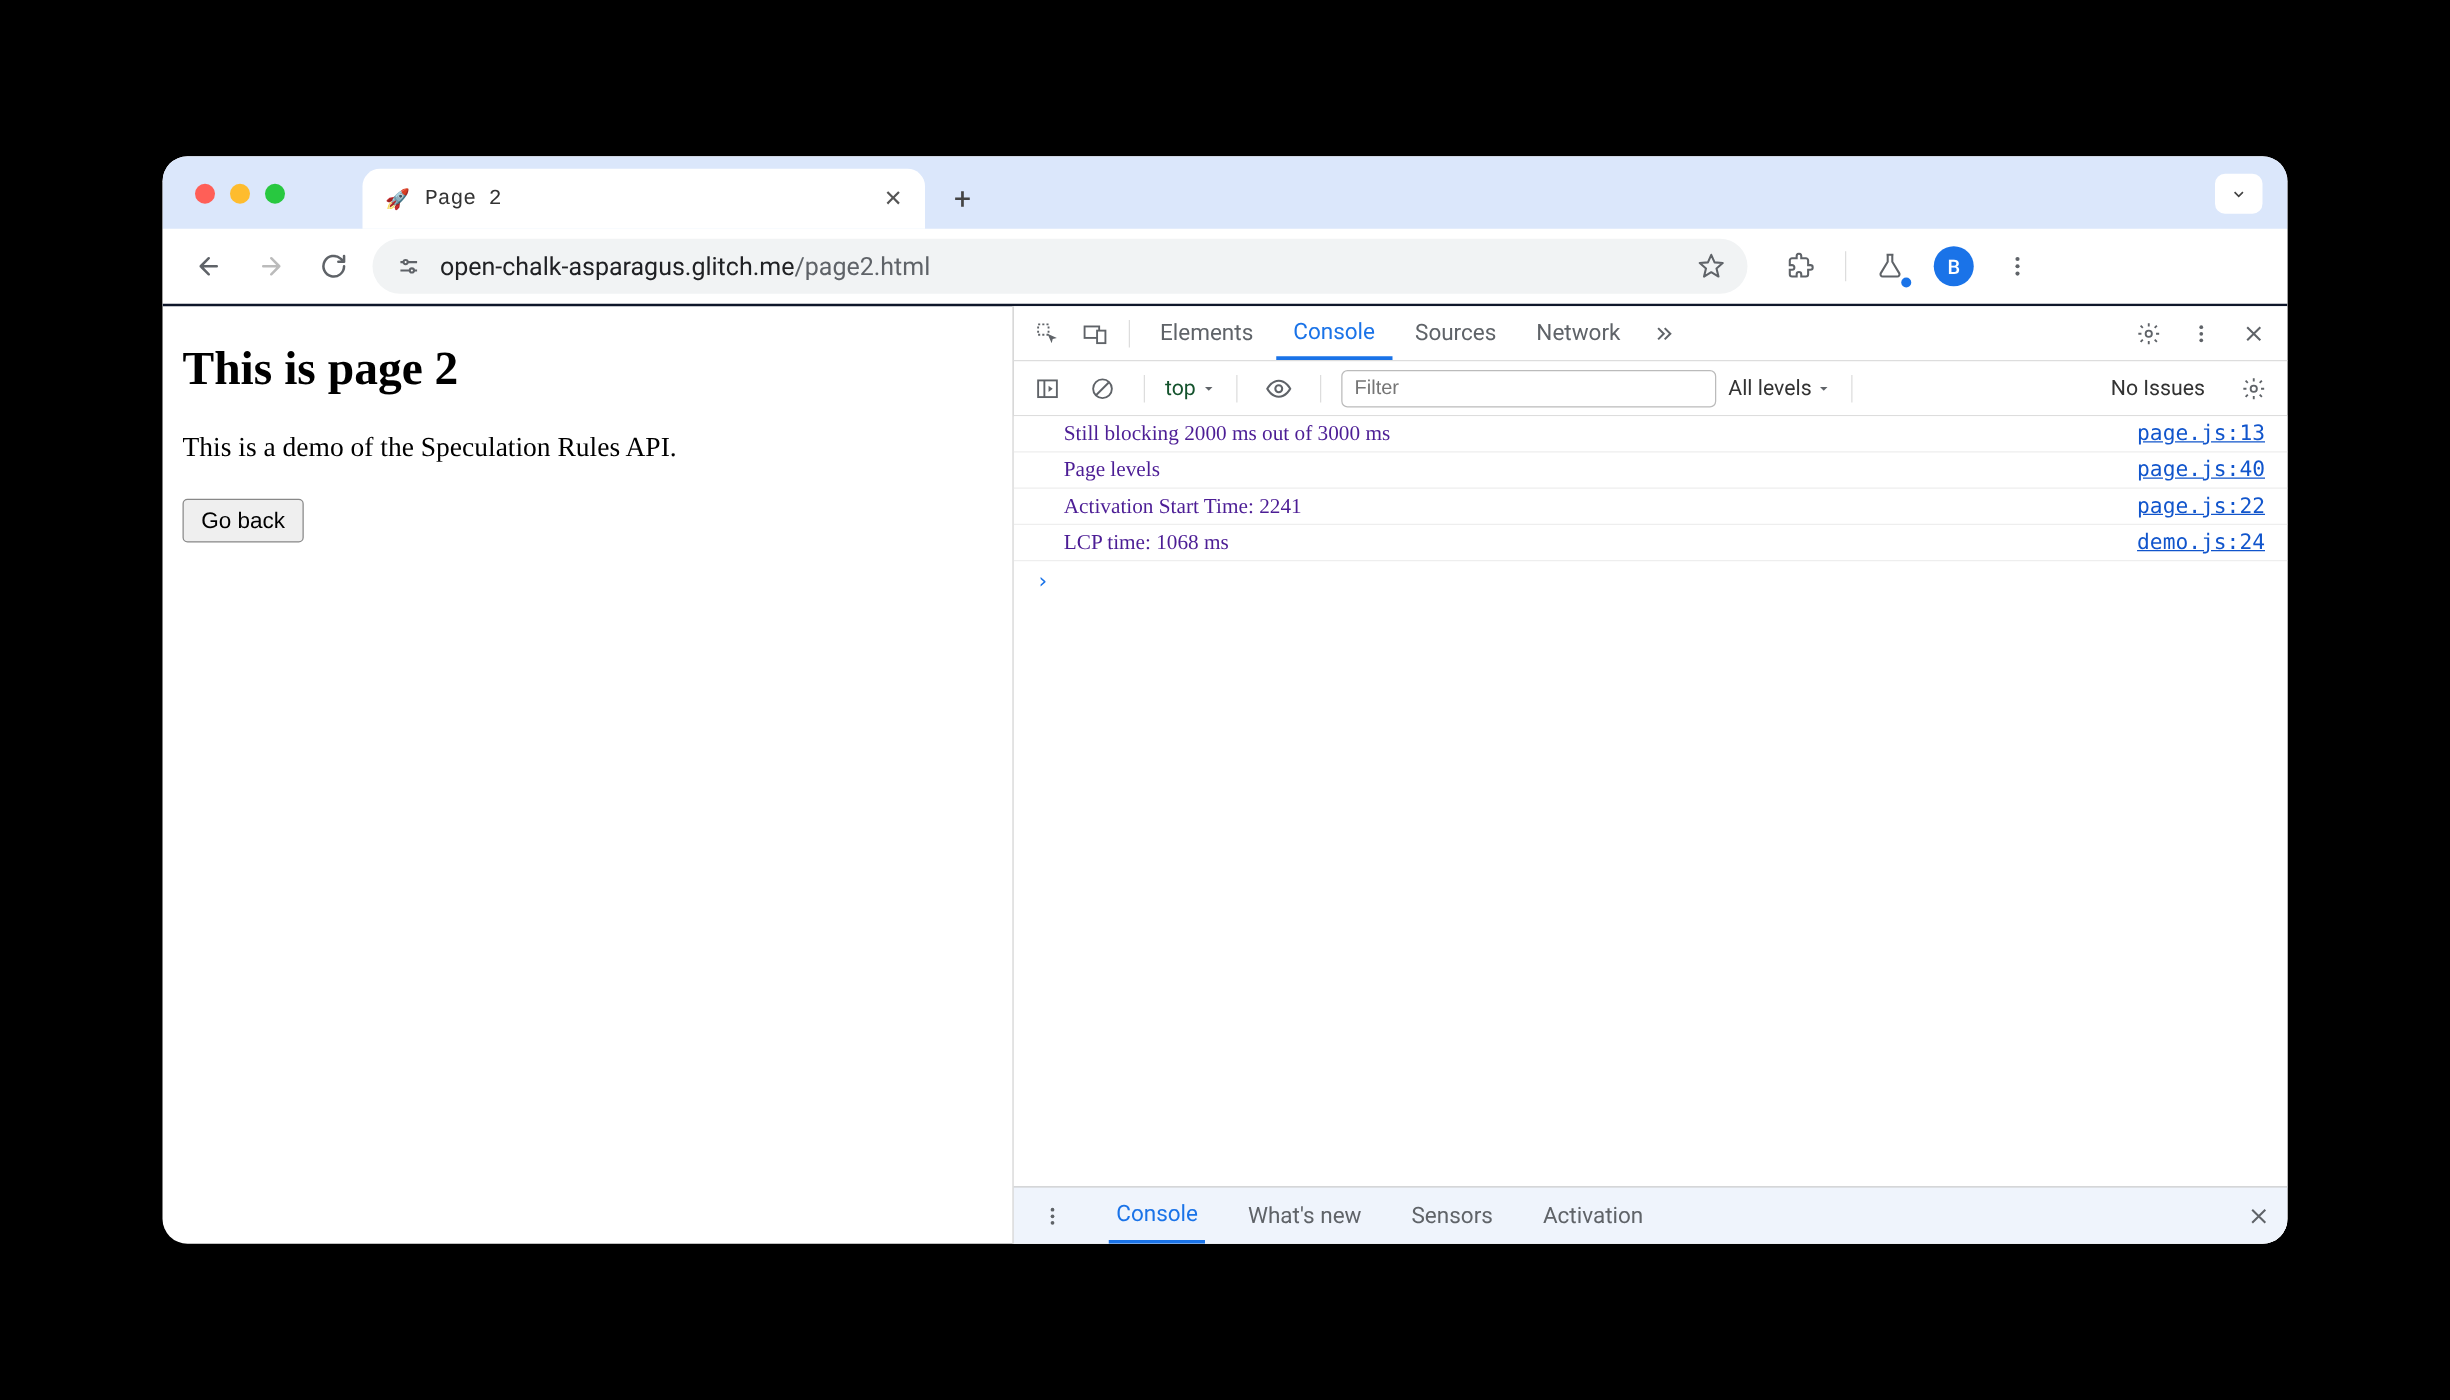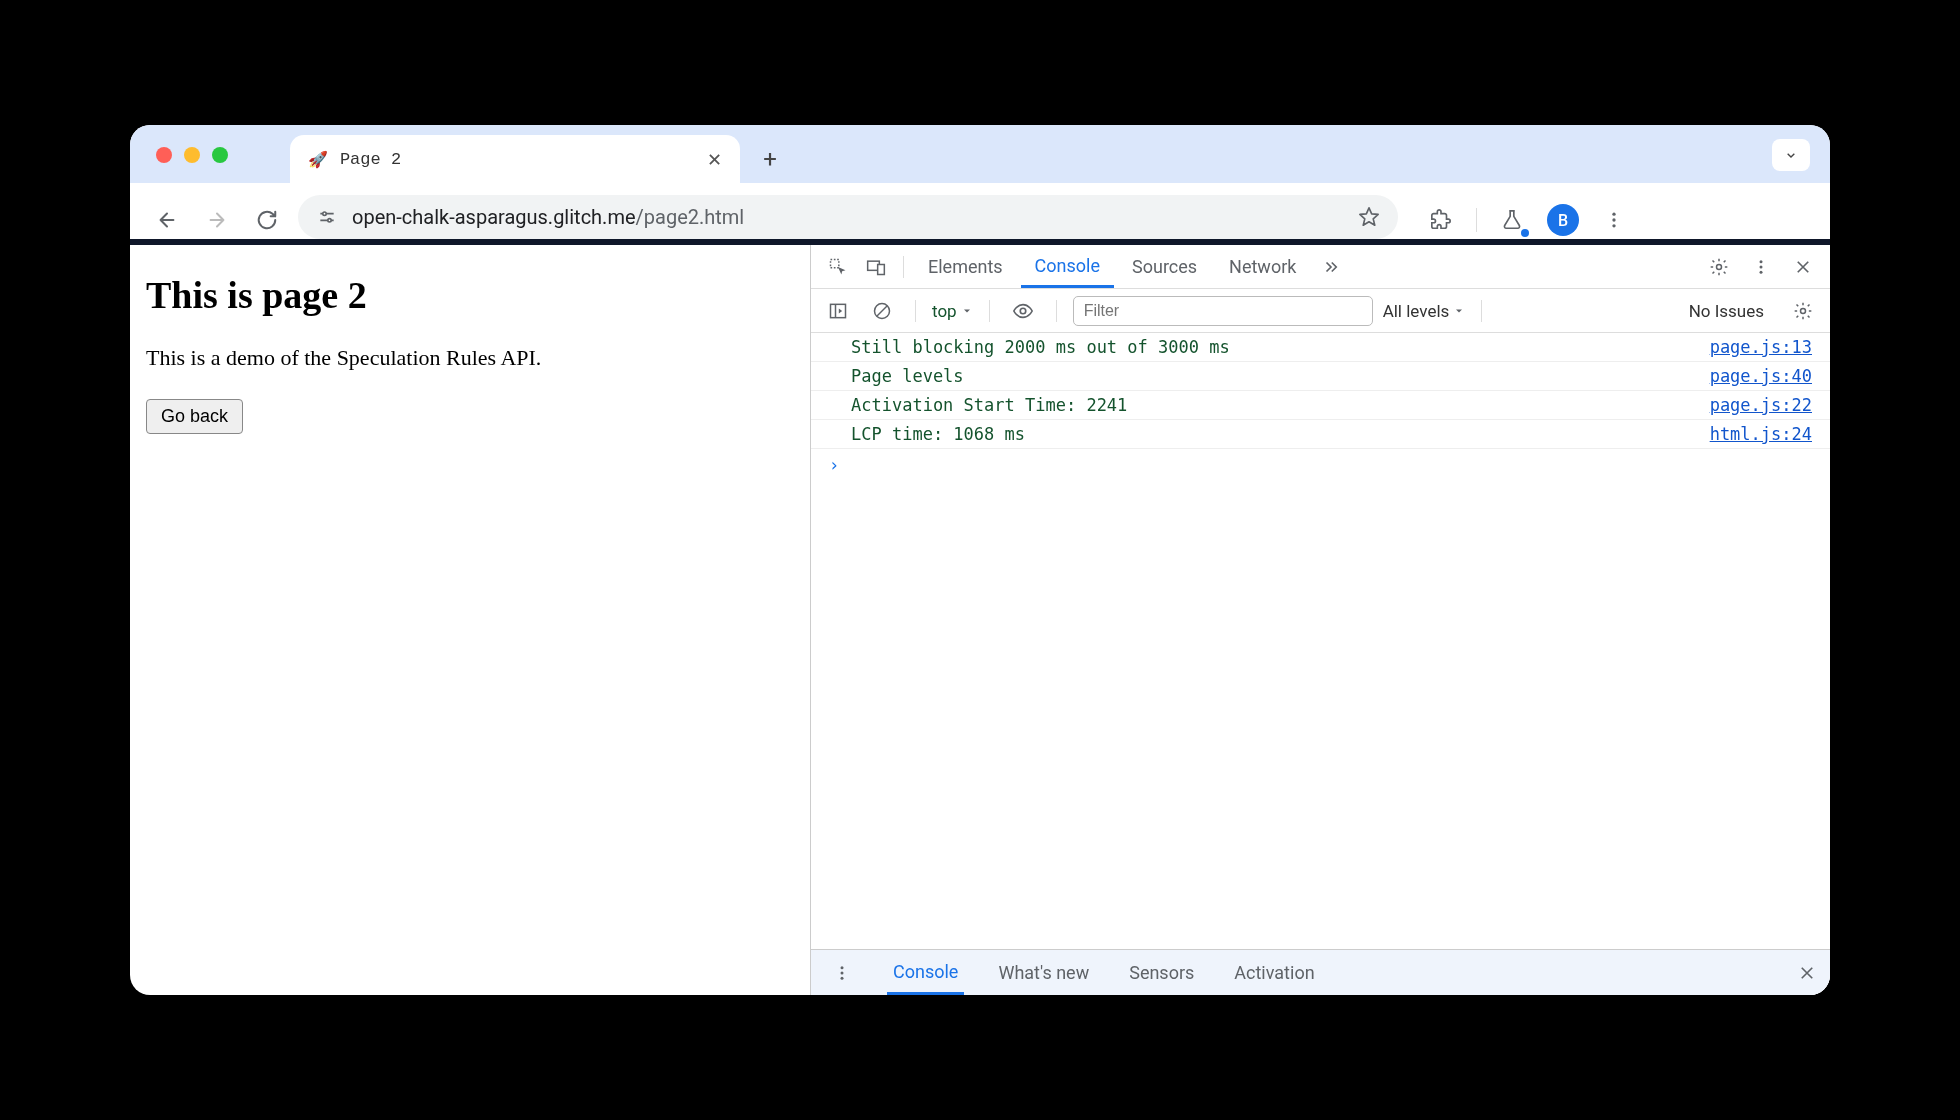--- a/index.html
+++ b/index.html
@@ -72,23 +72,23 @@
   .chevron-btn {
     width: 38px; height: 32px;
     background: #fff;
     border-radius: 8px;
     display: flex; align-items: center; justify-content: center;
   }
   
   .toolbar {
     height: 62px;
     background: #fff;
-    border-bottom: 6px solid #0f172a;
-    display: flex;
-    align-items: flex-end;
+    border-bottom: 2px solid #0f172a;
+    display: flex;
+    align-items: center;
     padding: 0 18px;
     gap: 12px;
   }
   .nav-btn {
     width: 38px; height: 38px;
     display: flex; align-items: center; justify-content: center;
     color: #5f6368;
     cursor: pointer;
   }
   .nav-btn.disabled { color: #bbb; }
@@ -210,21 +210,21 @@
     background: #fff;
     font-family: "Menlo", "Monaco", monospace;
     font-size: 17px;
     overflow: auto;
   }
   .log-row {
     display: flex;
     padding: 4px 18px 4px 40px;
     border-bottom: 1px solid #eee;
   }
-  .log-msg { flex: 1; color: #14532d; }
+  .log-msg { flex: 1; color: #4c1d95; font-family: Liberation Serif, serif; }
   .log-src { color: #1155cc; text-decoration: underline; cursor: pointer; }
   .prompt {
     padding: 6px 18px;
     color: #1a73e8;
     font-family: "Menlo", monospace;
   }
   .dt-drawer {
     height: 46px;
     background: #eff4fc;
     border-top: 1px solid #ccc;
@@ -452,21 +452,21 @@
         <div class="log-row">
           <span class="log-msg">Page levels</span>
           <span class="log-src">page.js:40</span>
         </div>
         <div class="log-row">
           <span class="log-msg">Activation Start Time: 2241</span>
           <span class="log-src">page.js:22</span>
         </div>
         <div class="log-row">
           <span class="log-msg">LCP time: 1068 ms</span>
-          <span class="log-src">html.js:24</span>
+          <span class="log-src">demo.js:24</span>
         </div>
         <div class="prompt">›</div>
       </div>
 
       <div class="dt-drawer">
         <div class="dt-icon">
           <svg width="18" height="18" viewBox="0 0 24 24">
               <circle cx="12" cy="5" r="2" fill="#5f6368"></circle>
               <circle cx="12" cy="12" r="2" fill="#5f6368"></circle>
               <circle cx="12" cy="19" r="2" fill="#5f6368"></circle>

